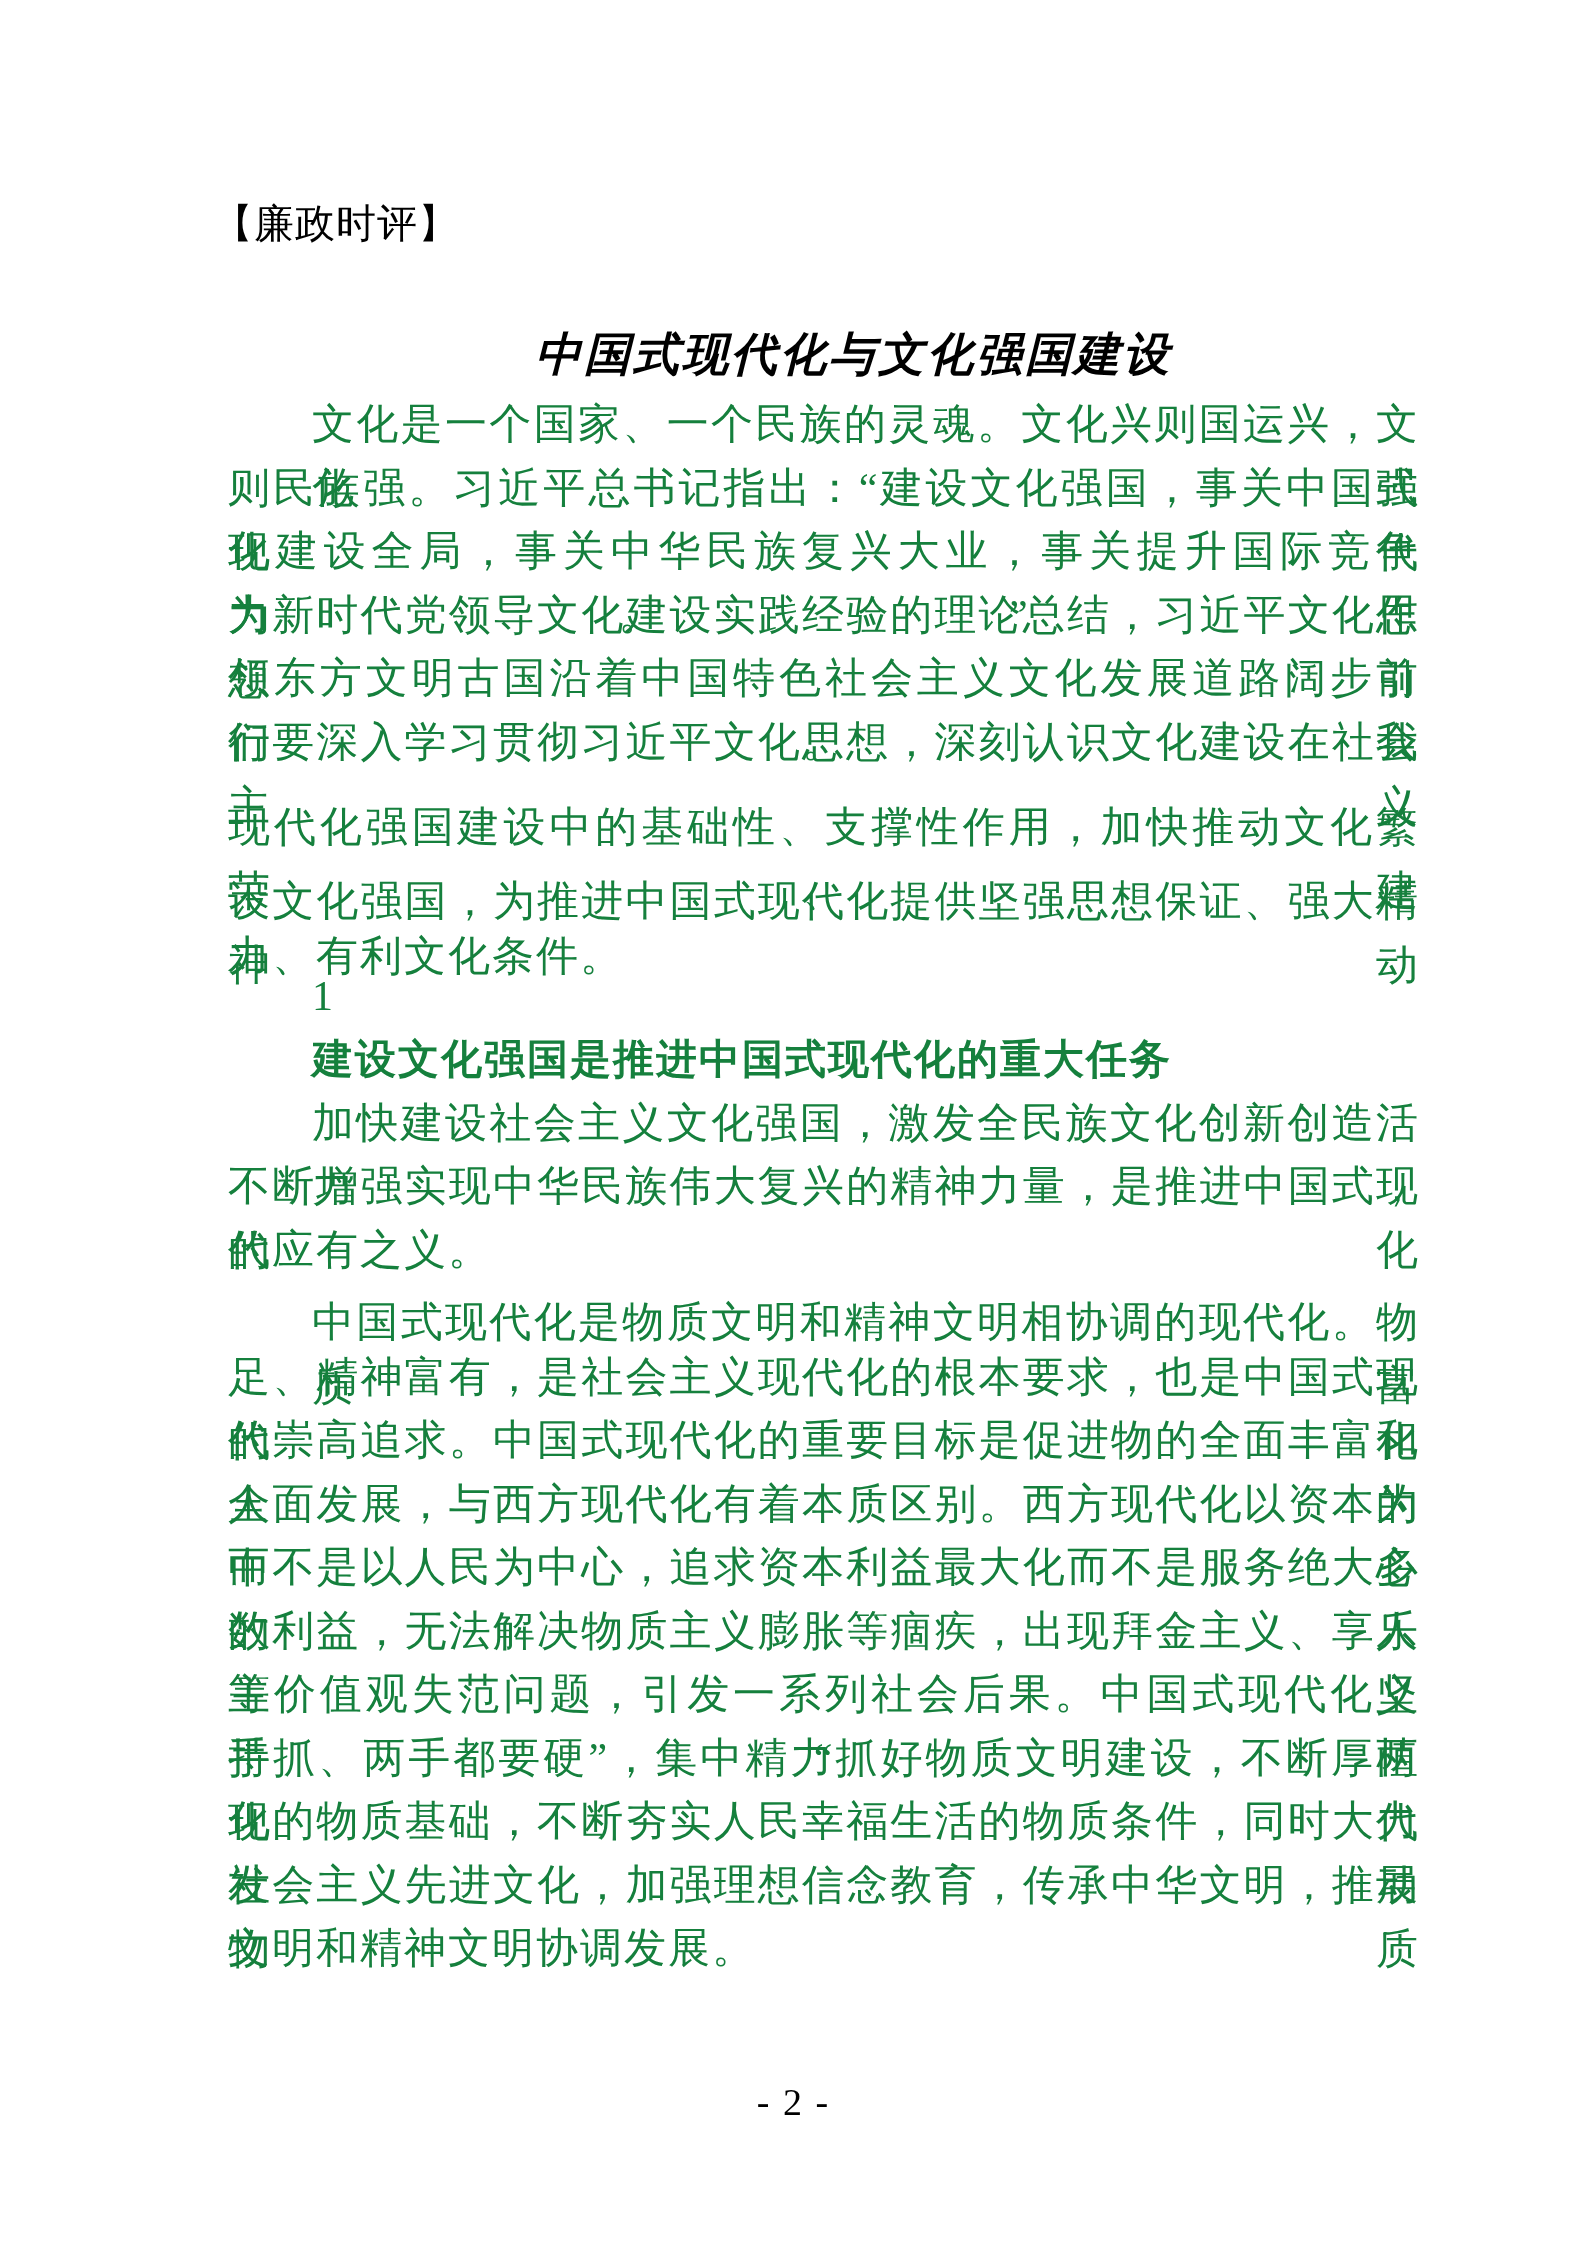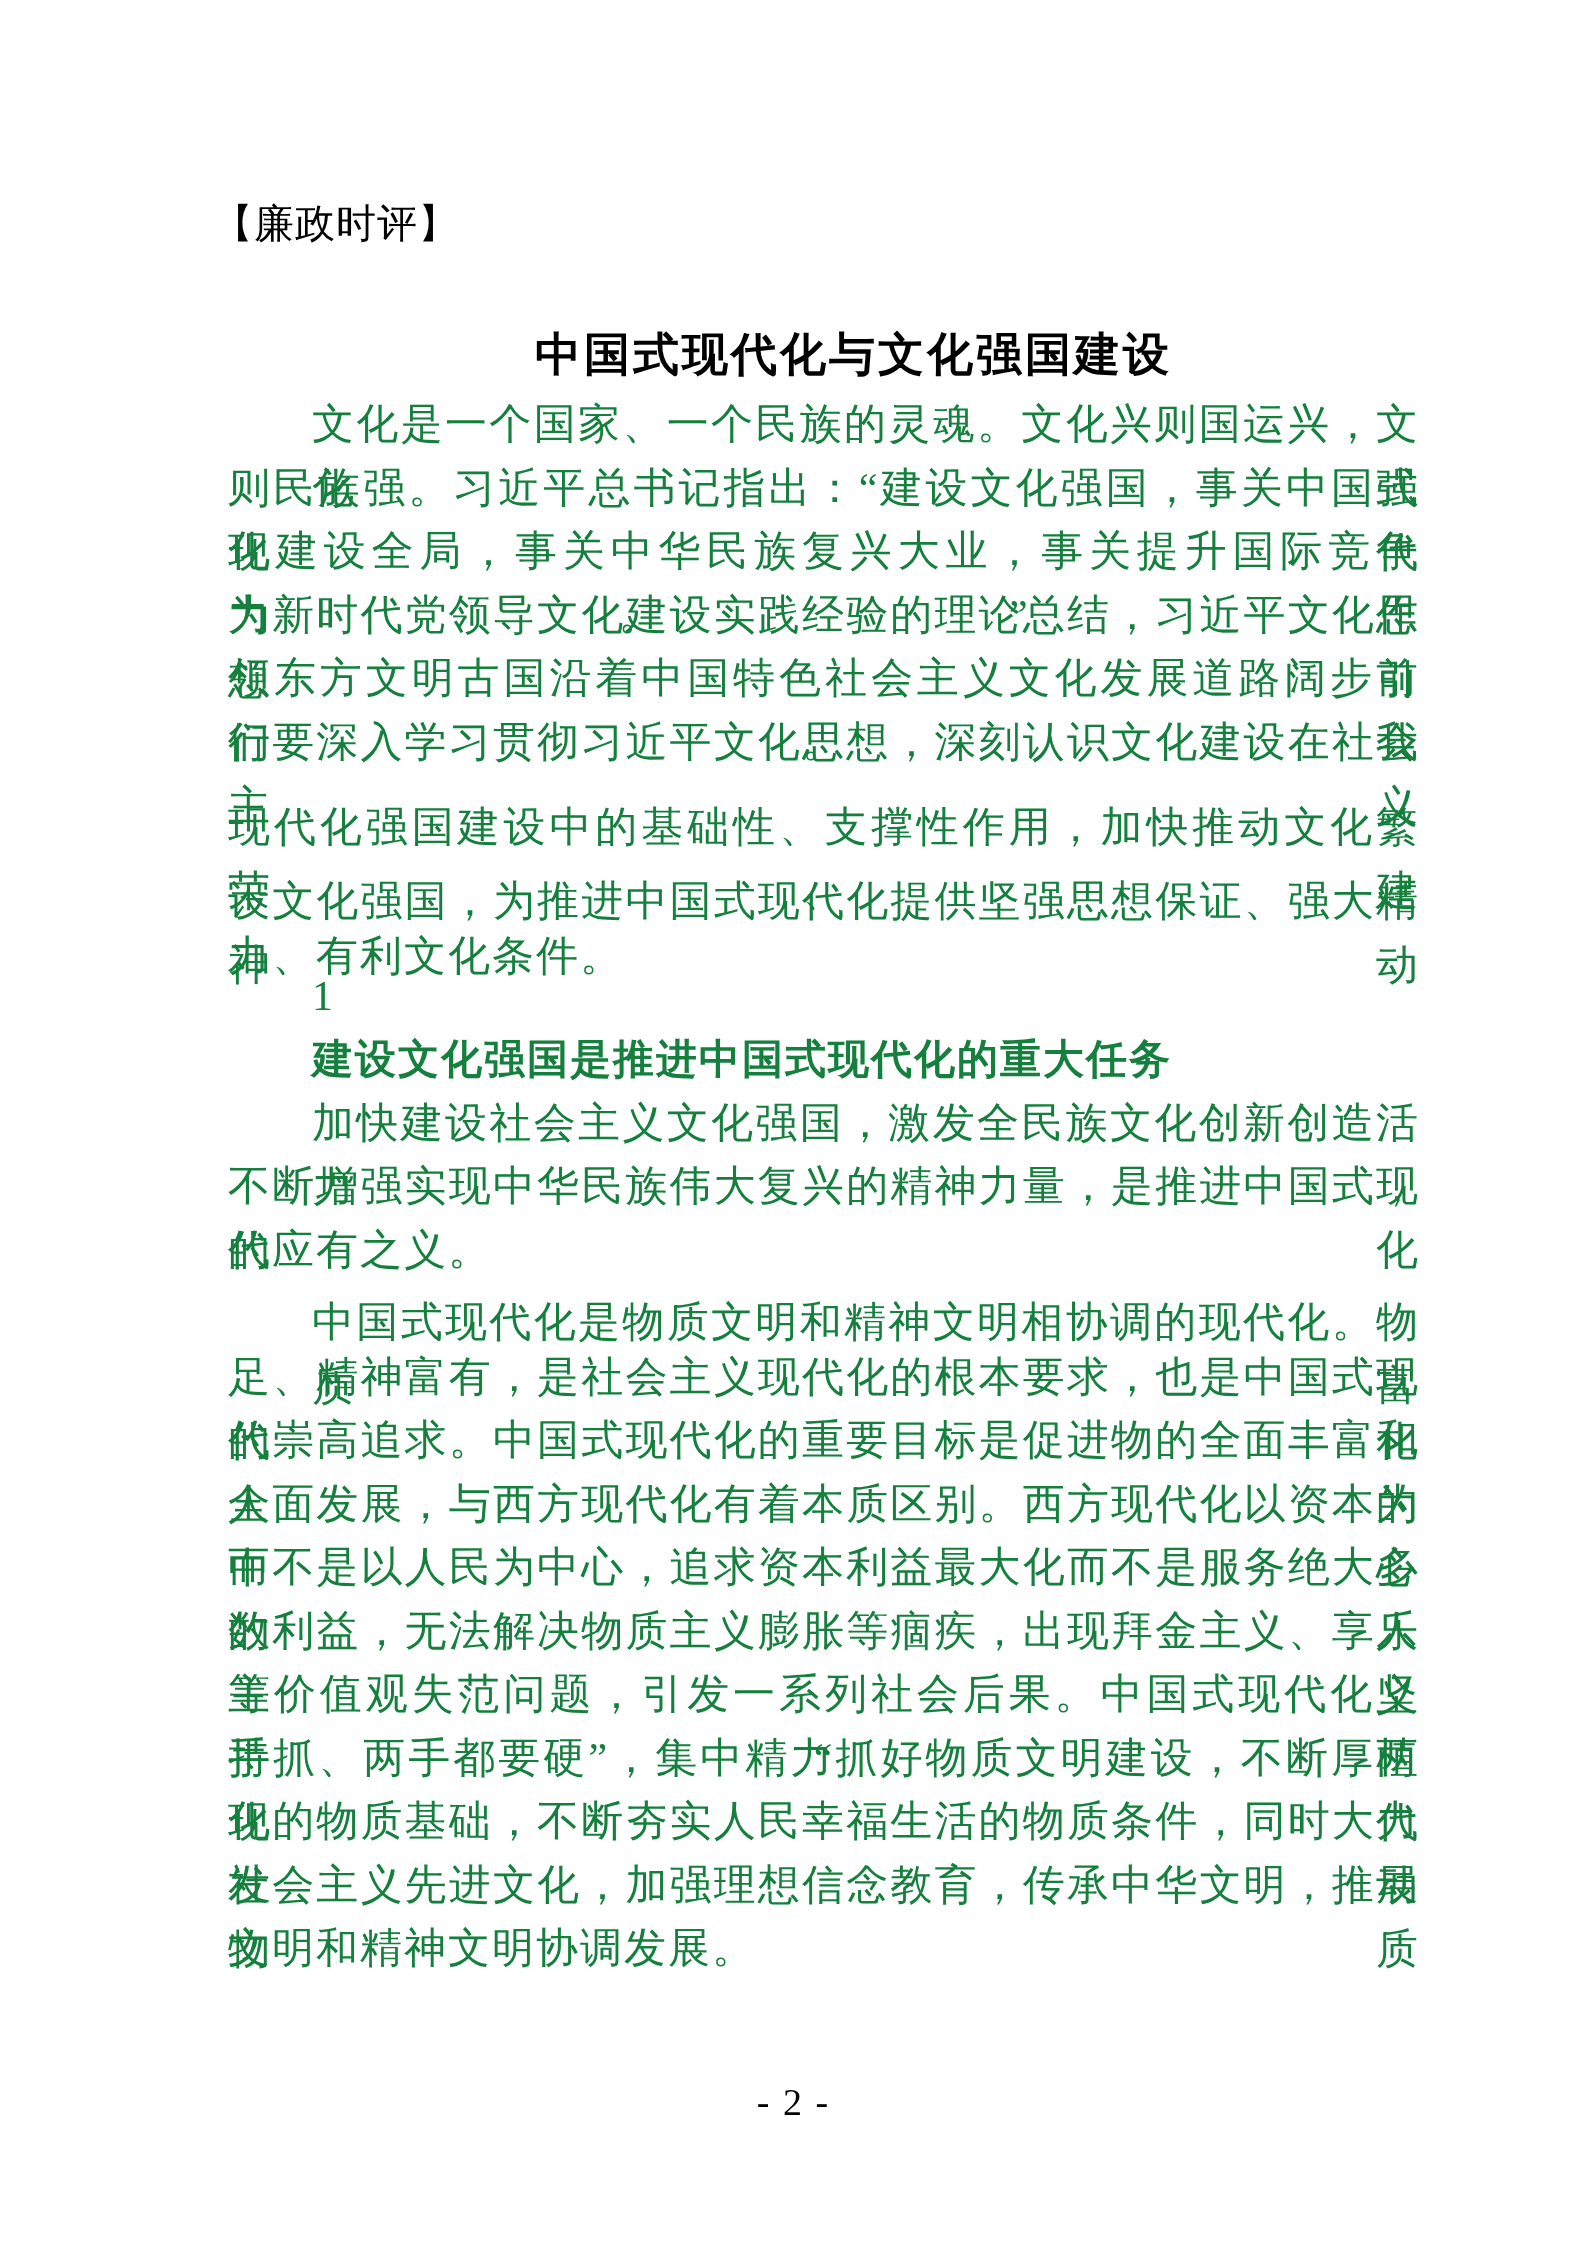--- a/index.html
+++ b/index.html
@@ -36,20 +36,21 @@
     position: absolute;
     top: 320px;
     left: 307px;
     margin: 0;
     font-family: "Liberation Serif", "DejaVu Serif", serif;
     font-weight: bold;
     font-size: 46px;
     line-height: 70px;
     letter-spacing: 3px;
     white-space: nowrap;
+    font-style: italic;
   }
   .line {
     position: absolute;
     left: 0;
     width: 100%;
     height: 64px;
     line-height: 64px;
     box-sizing: border-box;
     color: #15803d;
   }

